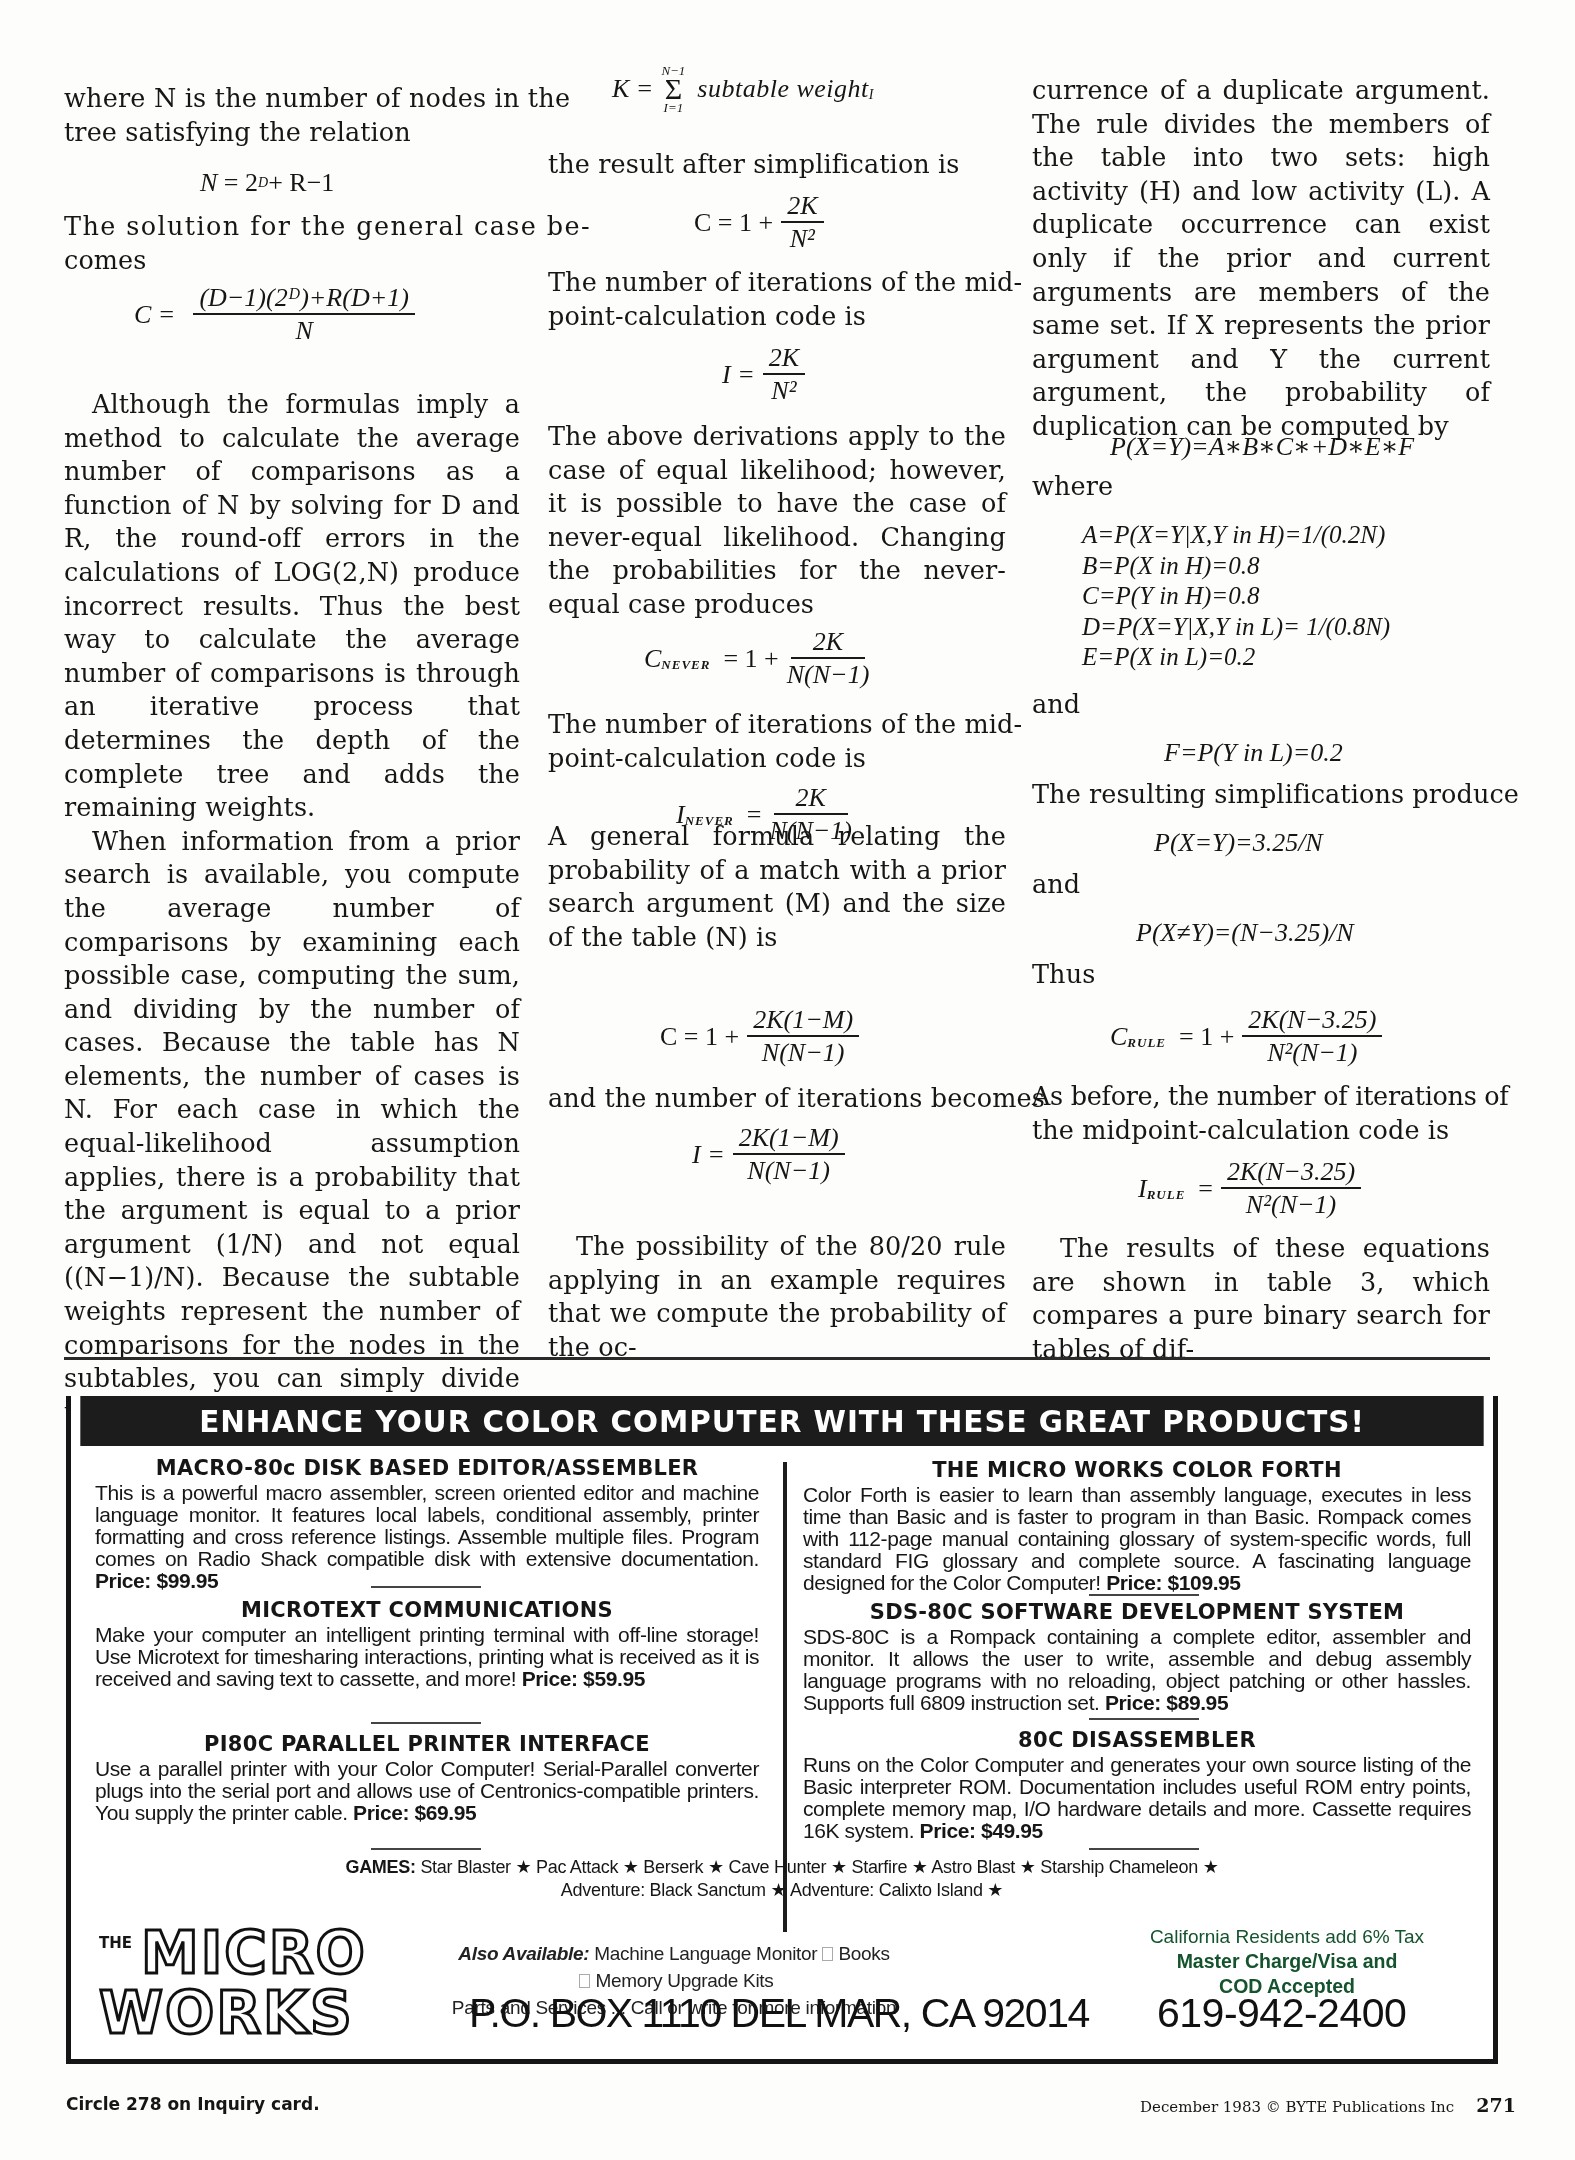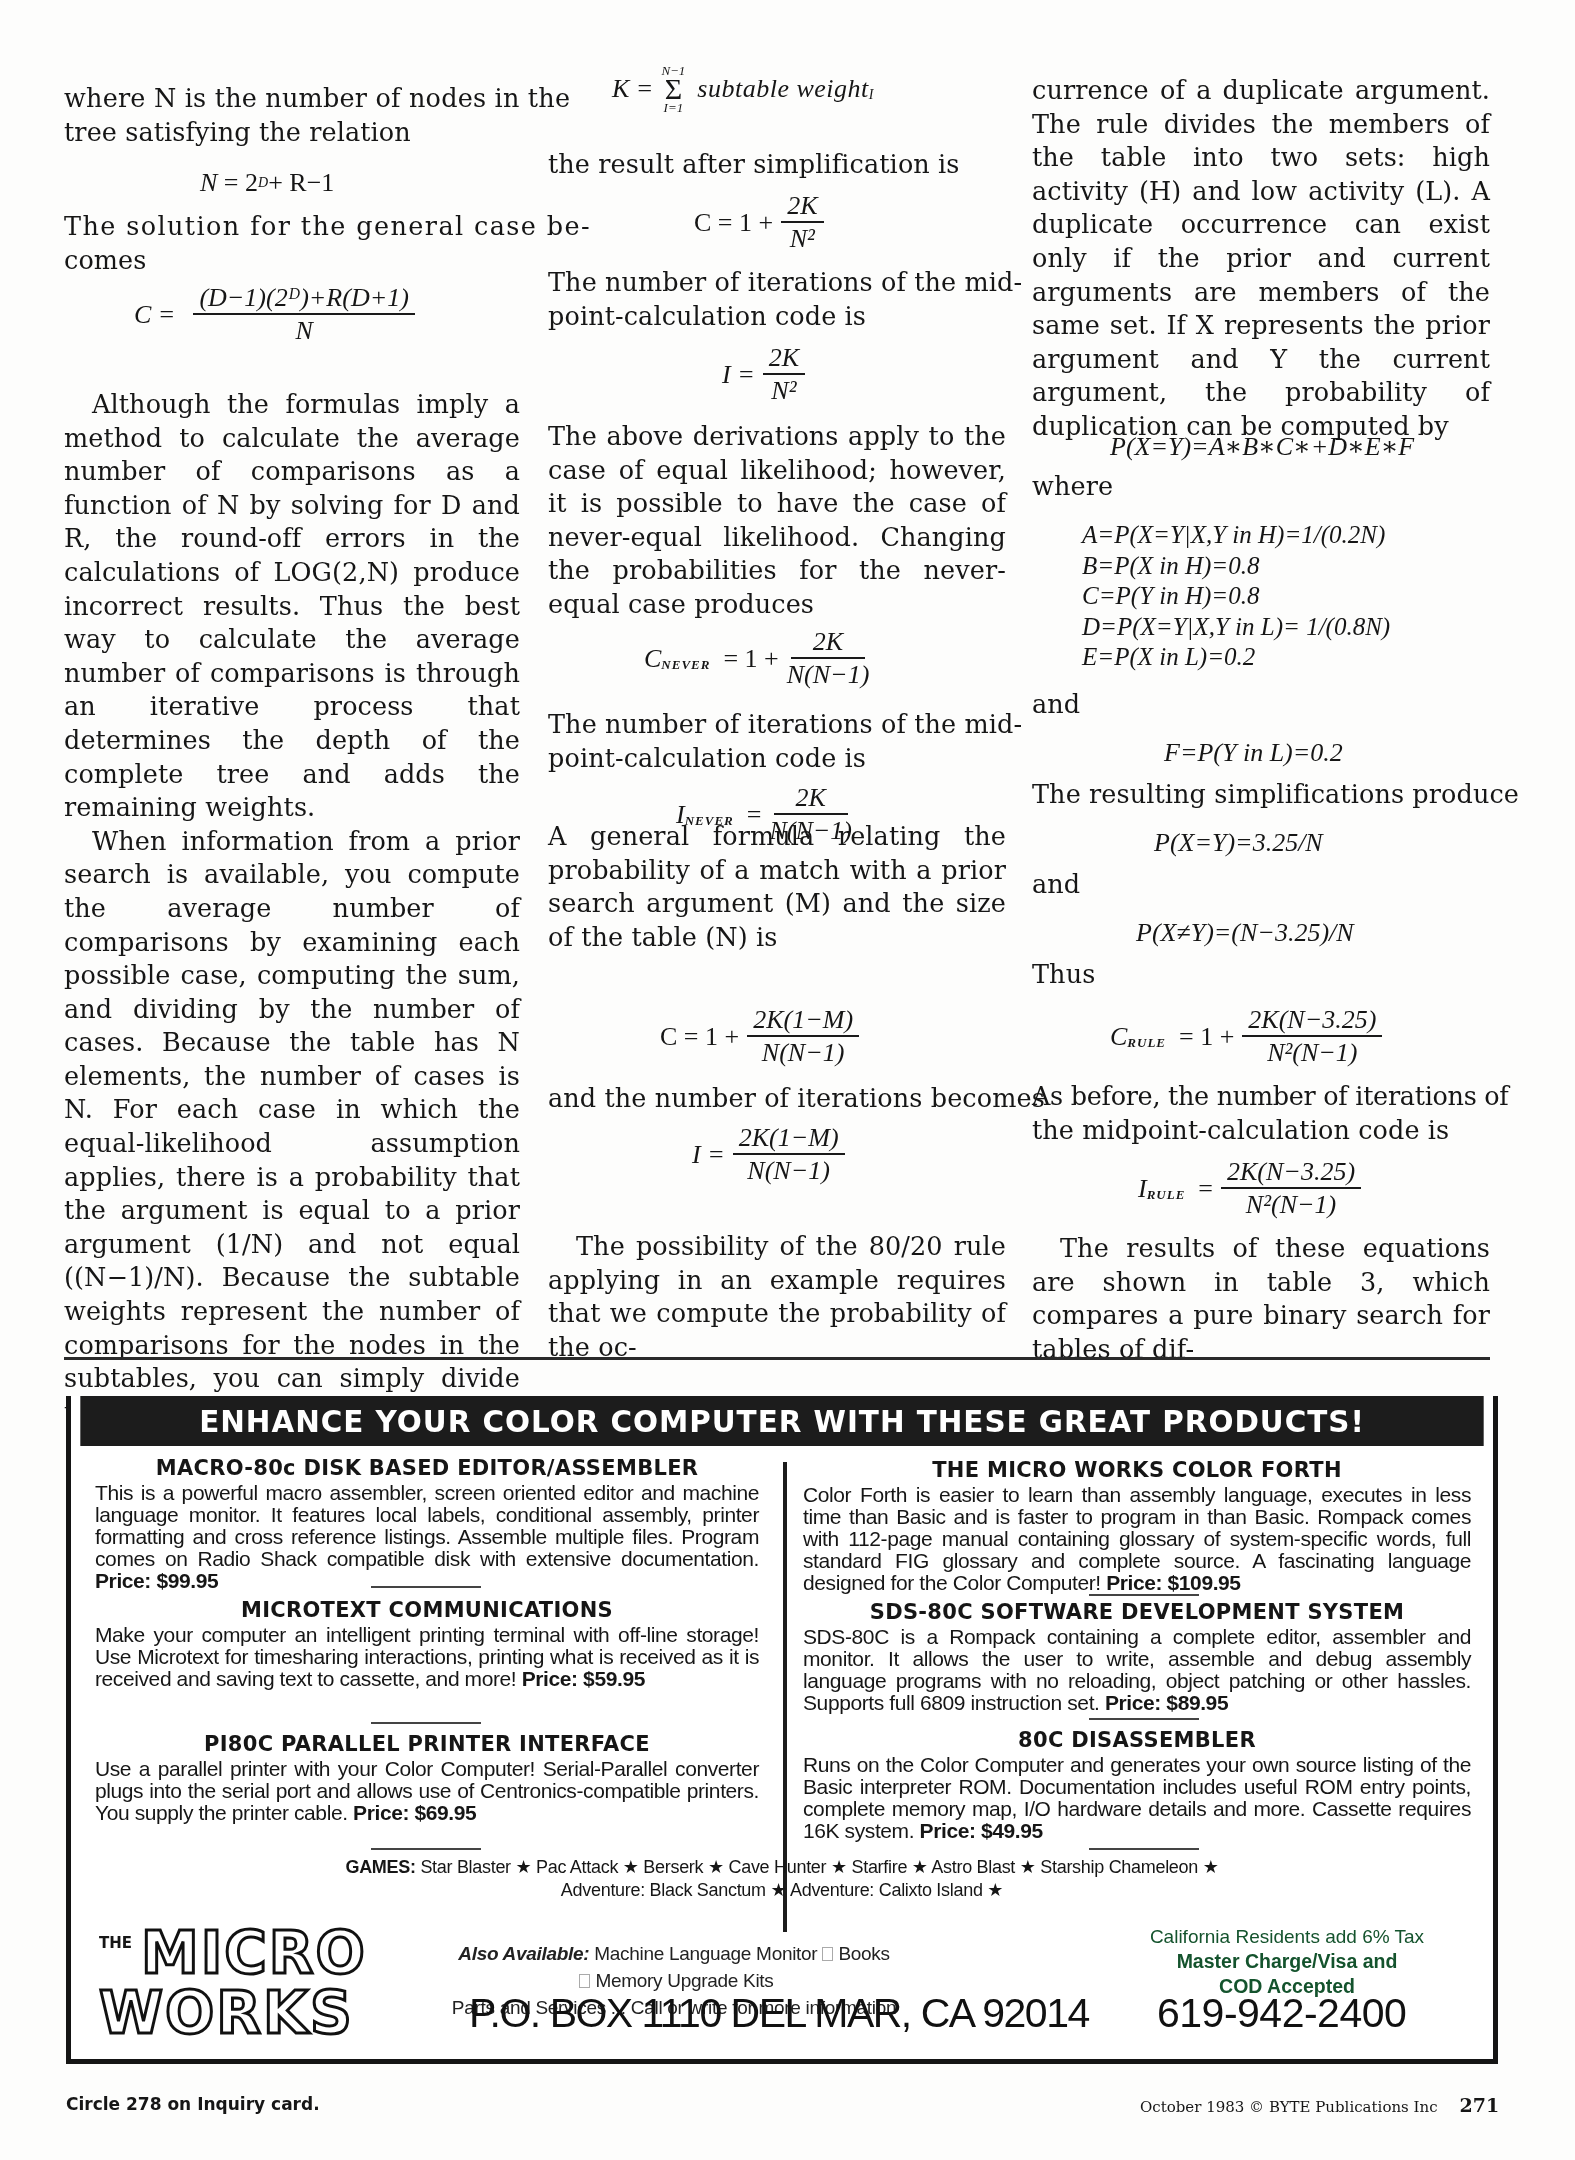--- a/index.html
+++ b/index.html
@@ -311,14 +311,14 @@
     <b>Master Charge/Visa and</b>
     <b>COD Accepted</b>
   </div>
 
   <div class="address">P.O. BOX 1110 DEL MAR, CA 92014</div>
   <div class="phone">619-942-2400</div>
 </div>
 
 <div class="footer-left">Circle 278 on Inquiry card.</div>
 <div class="footer-right">
-  <span>October 1983 © BYTE Publications Inc</span><span class="pg">271</span>
+  <span>December 1983 © BYTE Publications Inc</span><span class="pg">271</span>
 </div>
 
 </body></html>

